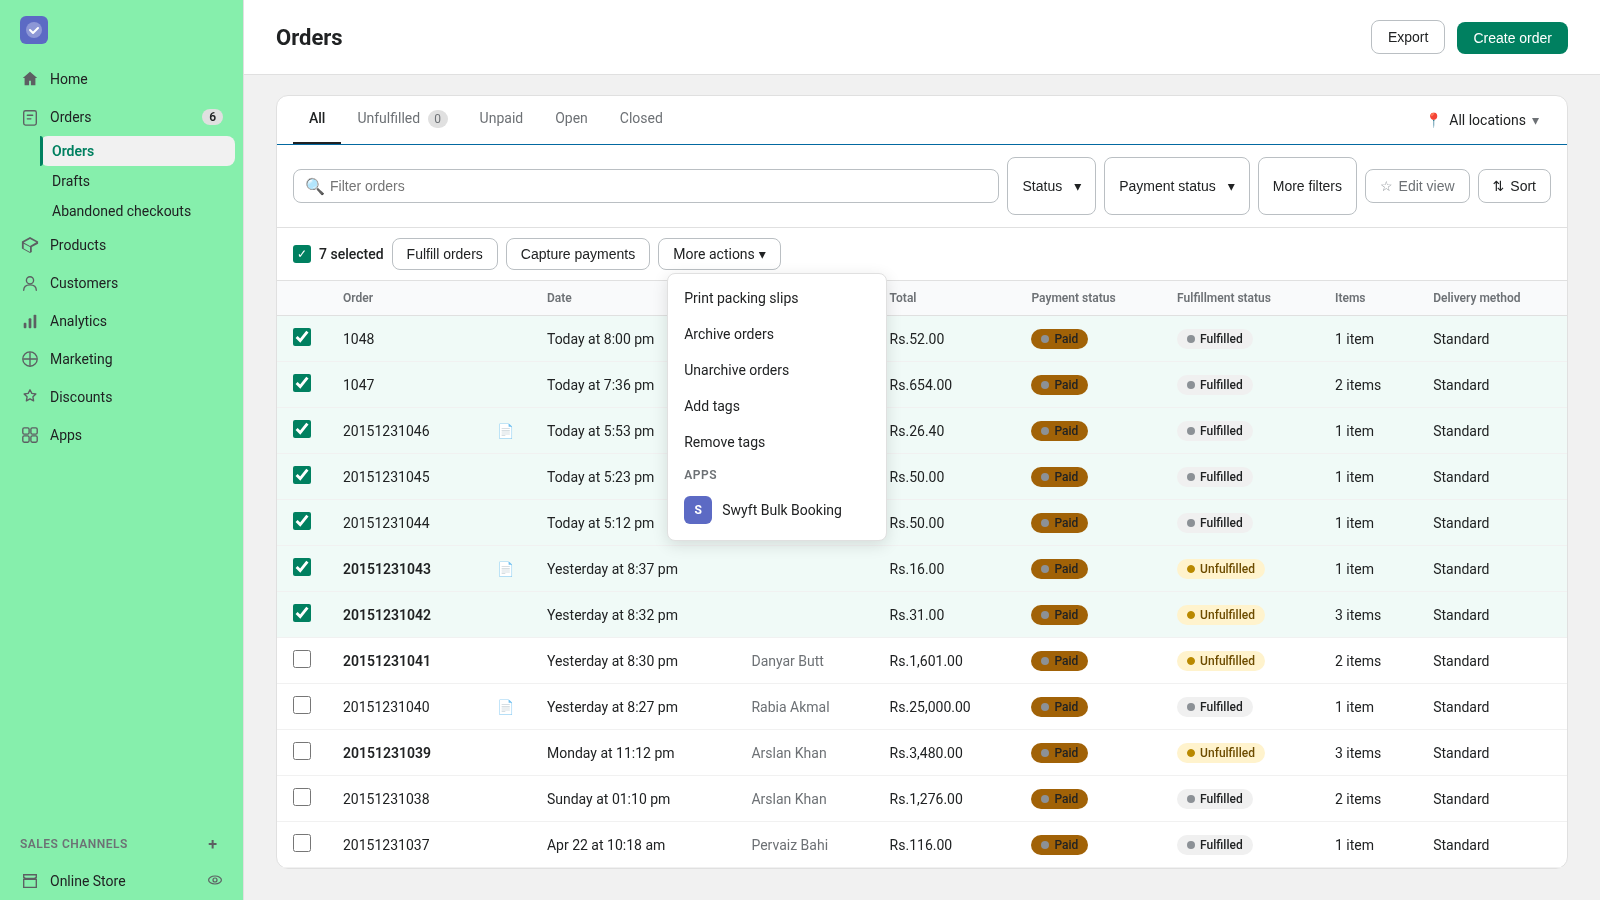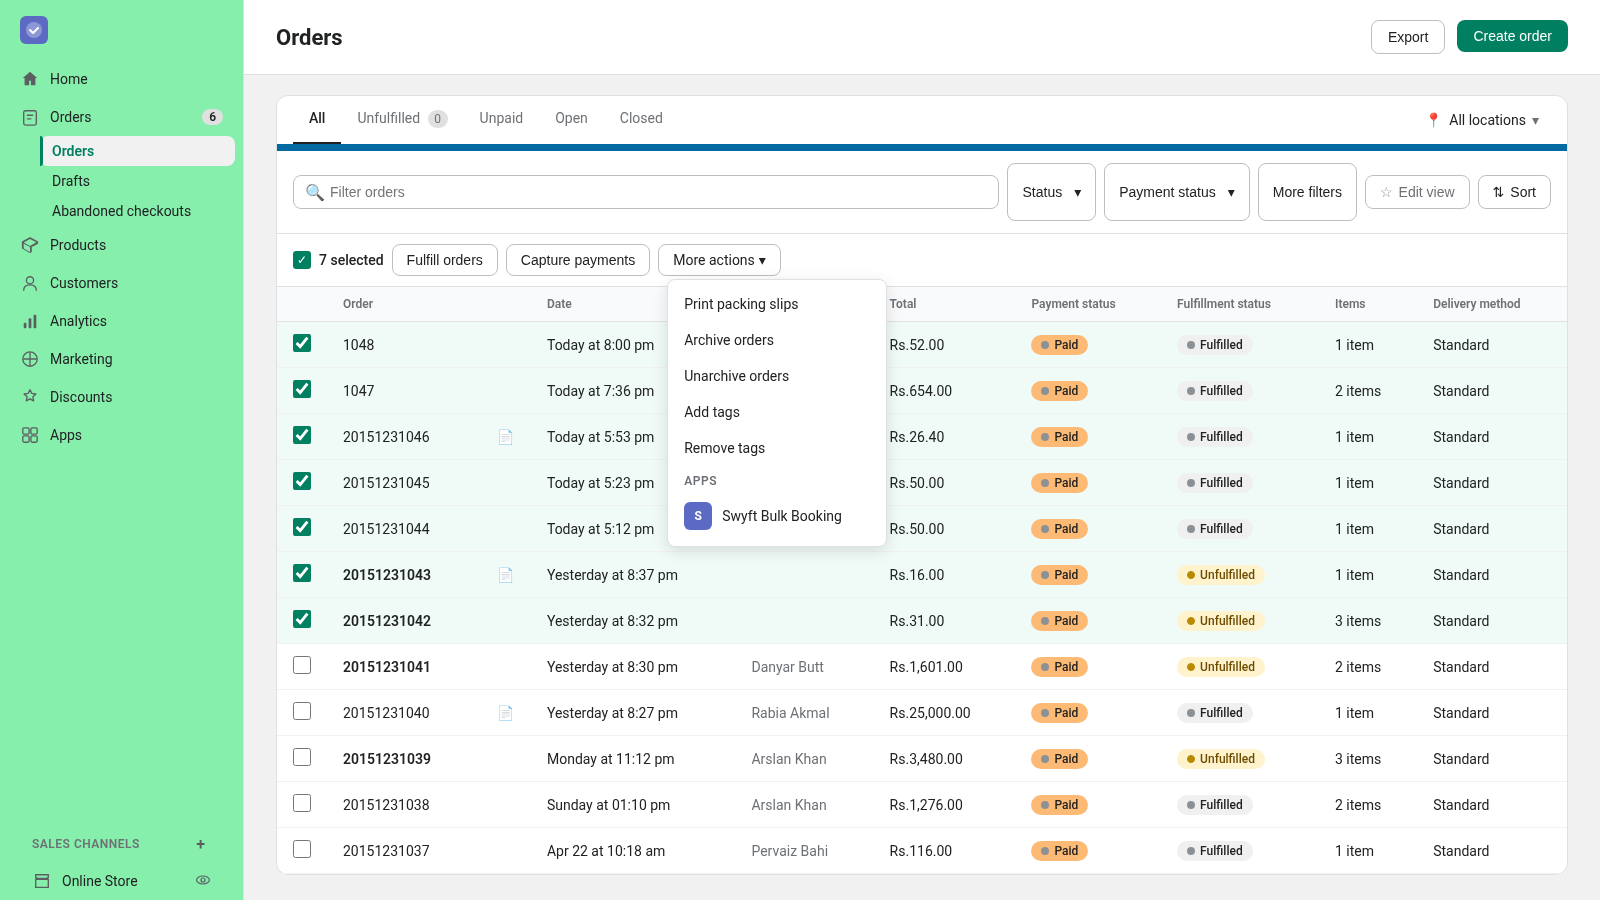--- a/index.html
+++ b/index.html
@@ -113,21 +113,21 @@
     
     .page-header {
       background: #fff;
       padding: 20px 32px;
       display: flex;
       align-items: center;
       justify-content: space-between;
       border-bottom: 1px solid #e0e0e0;
     }
     .page-title { font-size: 22px; font-weight: 700; color: #202223; }
-    .header-actions { display: flex; gap: 12px; align-items: flex-start; }
+    .header-actions { display: flex; gap: 12px; align-items: flex-end; }
     .btn-export {
       padding: 8px 16px;
       background: #fff;
       border: 1px solid #babfc3;
       border-radius: 8px;
       font-size: 14px;
       color: #202223;
       cursor: pointer;
       font-weight: 500;
     }
@@ -150,21 +150,21 @@
       background: #fff;
       border-radius: 12px;
       border: 1px solid #e0e0e0;
       overflow: visible;
     }
 
     
     .tabs {
       display: flex; align-items: center;
       padding: 0 16px;
-      border-bottom: 7px solid #0369a1;
+      border-bottom: 1px solid #0369a1;
       justify-content: space-between;
     }
     .tabs-left { display: flex; }
     .tab {
       padding: 14px 16px;
       font-size: 14px;
       color: #6d7175;
       cursor: pointer;
       border-bottom: 2px solid transparent;
       white-space: nowrap;
@@ -348,21 +348,21 @@
     .order-id-link { color: #202223; }
     .doc-icon { color: #6d7175; font-size: 14px; margin-left: 4px; }
 
     .status-badge {
       display: inline-flex; align-items: center; gap: 5px;
       padding: 3px 10px;
       border-radius: 12px;
       font-size: 12px;
       font-weight: 500;
     }
-    .status-paid { background: #fdba74; color: #202223; }
+    .status-paid { background: #a16207; color: #202223; }
     .status-fulfilled { background: #f0f0f0; color: #202223; }
     .status-unfulfilled { background: #fff3cd; color: #6d4c00; }
     .status-dot { width: 8px; height: 8px; border-radius: 50%; display: inline-block; }
     .dot-gray { background: #8c9196; }
     .dot-yellow { background: #b98900; border: 1px solid #b98900; }
 
     .row-checkbox { width: 18px; height: 18px; cursor: pointer; accent-color: #008060; }
     .checked-row td { background: #f0faf7 !important; }
 
     .customer-name { color: #6d7175; }
@@ -468,21 +468,21 @@
             <rect x="2" y="2" width="7" height="7" rx="1.5" fill="none" stroke="currentColor" stroke-width="1.5"></rect>
             <rect x="11" y="2" width="7" height="7" rx="1.5" fill="none" stroke="currentColor" stroke-width="1.5"></rect>
             <rect x="2" y="11" width="7" height="7" rx="1.5" fill="none" stroke="currentColor" stroke-width="1.5"></rect>
             <rect x="11" y="11" width="7" height="7" rx="1.5" fill="none" stroke="currentColor" stroke-width="1.5"></rect>
           </svg>
       </span>
       <span>Apps</span>
     </div>
   </div>
 
-  <div style="padding: 16px 12px 0;">
+  <div style="padding: 16px 0 0;">
     <div class="sales-channels-header">
       <span>SALES CHANNELS</span>
       <div class="add-channel-btn">+</div>
     </div>
     <div class="online-store-item">
       <div class="store-icon">
         <svg width="18" height="18" viewBox="0 0 20 20" fill="currentColor">
             <path d="M3 3h14v3l-2 1H5L3 6V3zm0 5h14v9H3V8z" fill="none" stroke="currentColor" stroke-width="1.5"></path>
           </svg>
       </div>

